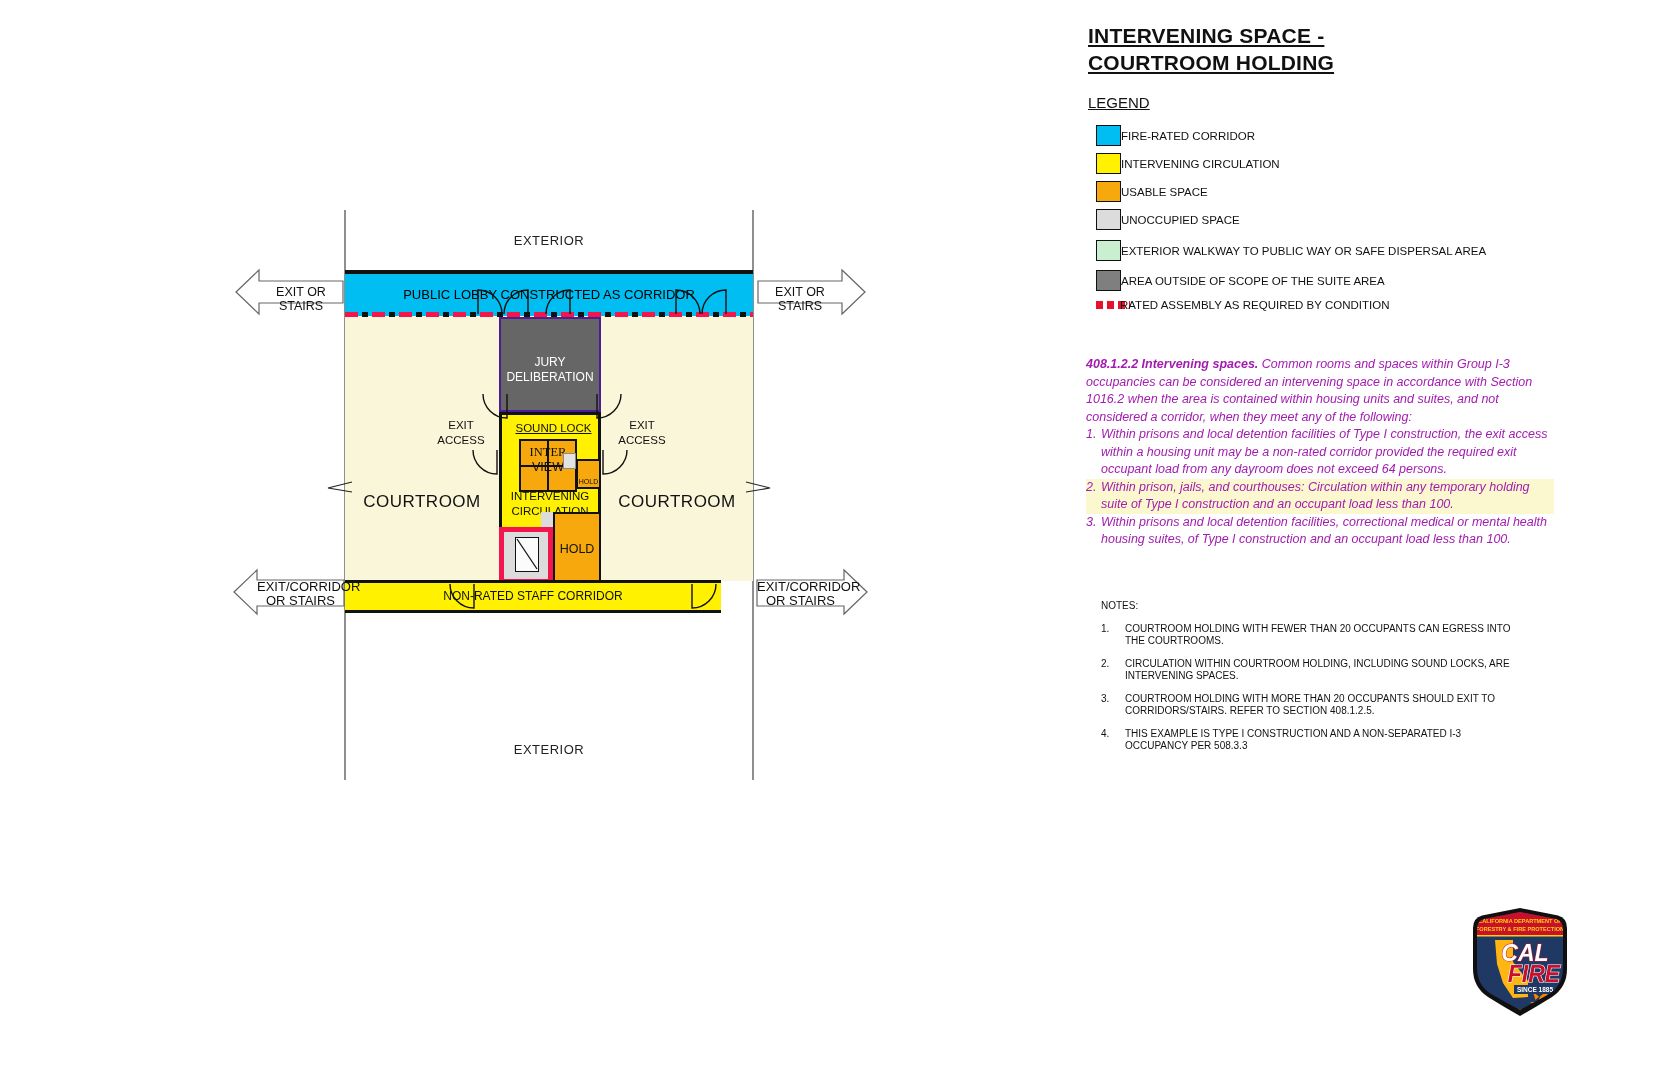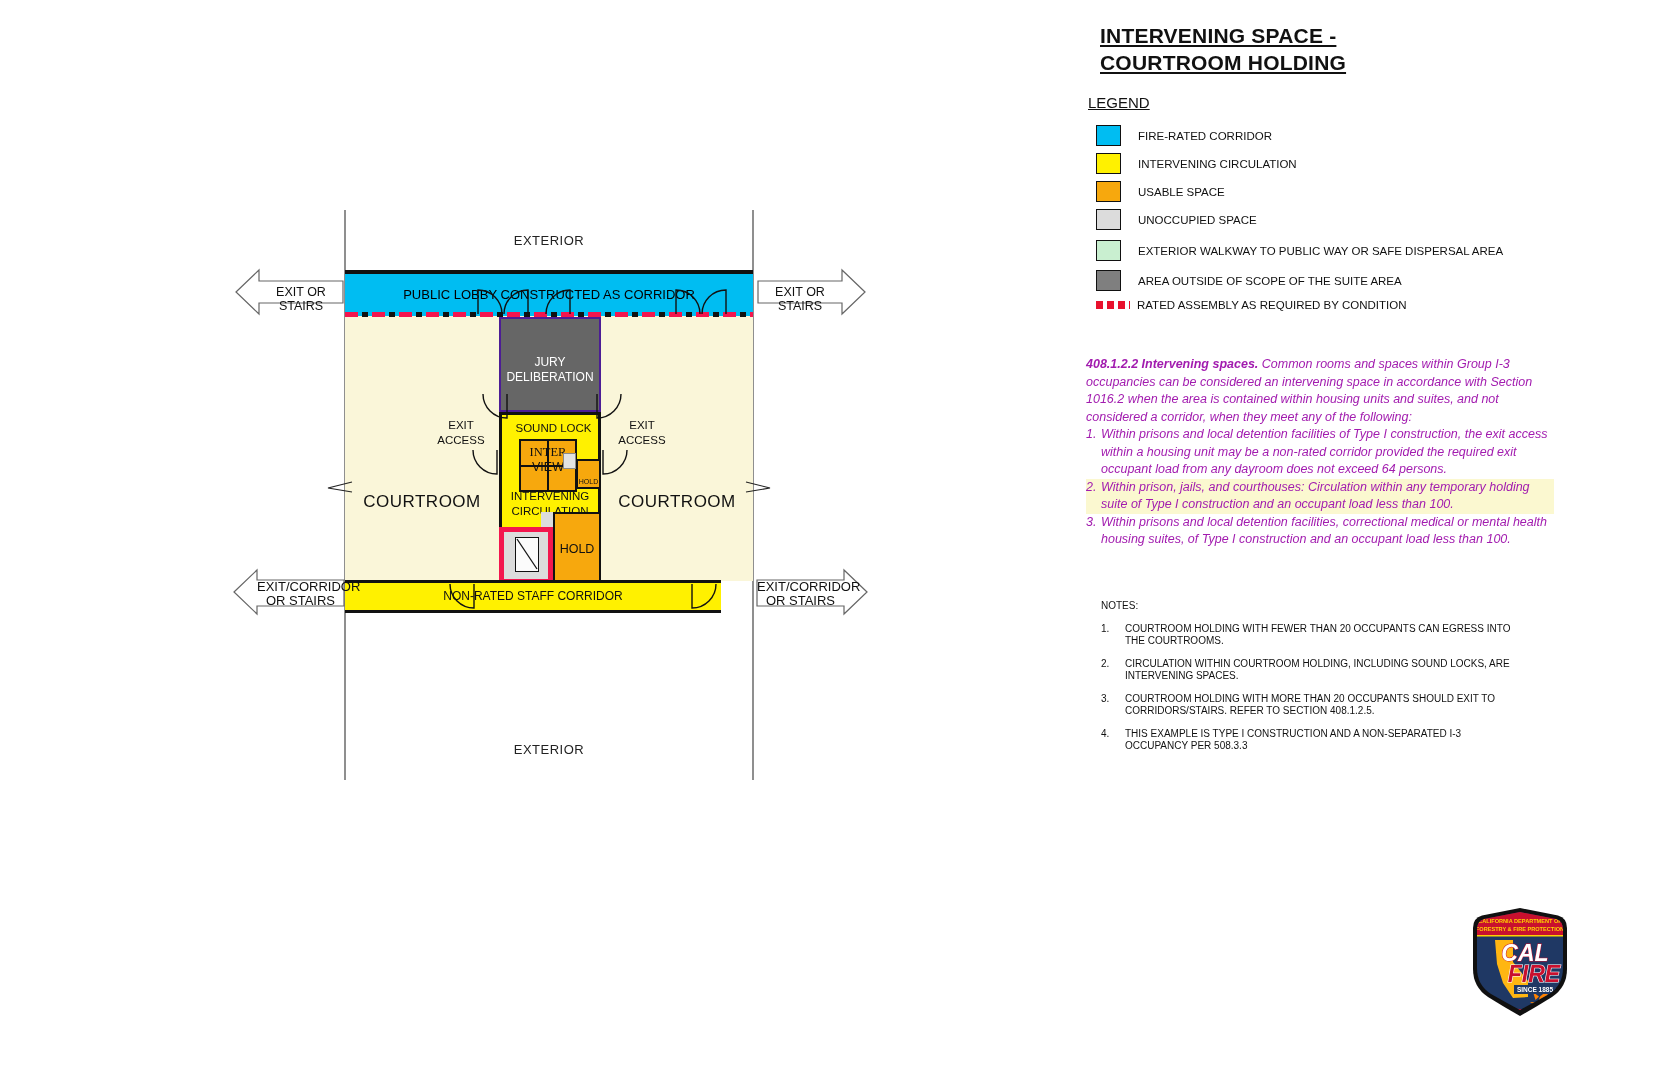--- a/index.html
+++ b/index.html
@@ -36,28 +36,28 @@
   .staff{background:var(--yellow);border-top:3.5px solid #111;border-bottom:3.5px solid #111;box-sizing:border-box;}
   .staff-label{font-size:12px;padding-top:6px;}
   .other{padding-top:38px;font-size:12.5px;font-weight:600;line-height:15px;}
   .arrow-wrap{position:absolute;}
   .arrow-wrap svg{position:absolute;left:0;top:0;}
   .arrow-text{position:absolute;font-size:12.5px;text-align:center;}
   .arrow-text.two{font-size:13px;line-height:14px;}
   .door,.brk{position:absolute;}
 
   
-  .title{font-size:21px;font-weight:bold;line-height:27px;letter-spacing:.2px;margin-left:12px;}
+  .title{font-size:21px;font-weight:bold;line-height:27px;letter-spacing:.2px;}
   .title span{display:block;text-decoration:underline;}
   .legend-head{font-size:15px;text-decoration:underline;}
   .lg-row{position:absolute;display:flex;align-items:center;}
   .sw{width:23px;height:19px;border:1px solid #111;display:inline-block;flex:none;}
   .sw-dash{width:34px;height:8px;flex:none;margin-right:-10px;
            background:repeating-linear-gradient(90deg,var(--legendred) 0 7px,transparent 7px 11px);}
-  .lg-label{font-size:11.5px;margin-left:17px;white-space:nowrap;}
+  .lg-label{font-size:11.5px;white-space:nowrap;}
   .code{font-size:12.5px;font-style:italic;line-height:17.5px;color:#a21caf;}
   .code-lead{font-weight:bold;}
   .code-item{display:flex;}
   .code-item .ci-num{width:15px;flex:none;}
   .code-item .ci-text{flex:1;}
   .code-item.hl{background:var(--highlight);}
   .notes{font-size:10px;line-height:12px;margin-left:24px;}
   .notes-head{margin-bottom:2px;}
   .note-item{display:flex;margin-top:11px;}
   .note-item .n-num{width:24px;flex:none;}
@@ -80,21 +80,21 @@
   <div class="abs cream" style="left:345px;top:316px;width:408px;height:265px;"></div>
 
   <div class="abs rated-line" style="left:345px;top:312px;width:408px;height:5px;"></div>
 
   <div class="abs graybox jury ctr" style="left:499px;top:317px;width:102px;height:95px;box-sizing:border-box;">
     <div>JURY</div>
     <div>DELIBERATION</div>
   </div>
 
   <div class="abs column" style="left:499px;top:412px;width:102px;height:169px;">
-    <div class="abs sl-label ctr" style="left:0;top:7px;width:103px;">SOUND LOCK</div>
+    <div class="abs sl-label ctr" style="left:0;top:7px;width:103px;text-decoration:underline;">SOUND LOCK</div>
     <div class="abs iv-grid" style="left:17px;top:24px;width:58px;height:53px;">
       <div class="iv-cell"></div>
       <div class="iv-cell"></div>
       <div class="iv-cell"></div>
       <div class="iv-cell"></div>
     </div>
     <div class="abs iv-label ctr" style="left:17px;top:30px;width:58px;font-family:Liberation Serif, serif;">INTER</div>
     <div class="abs iv-label ctr" style="left:17px;top:45px;width:58px;">VIEW</div>
     <div class="abs notch" style="left:61px;top:38px;width:13px;height:16px;"></div>
     <div class="abs hold-sm" style="left:74px;top:44px;width:25px;height:30px;">

